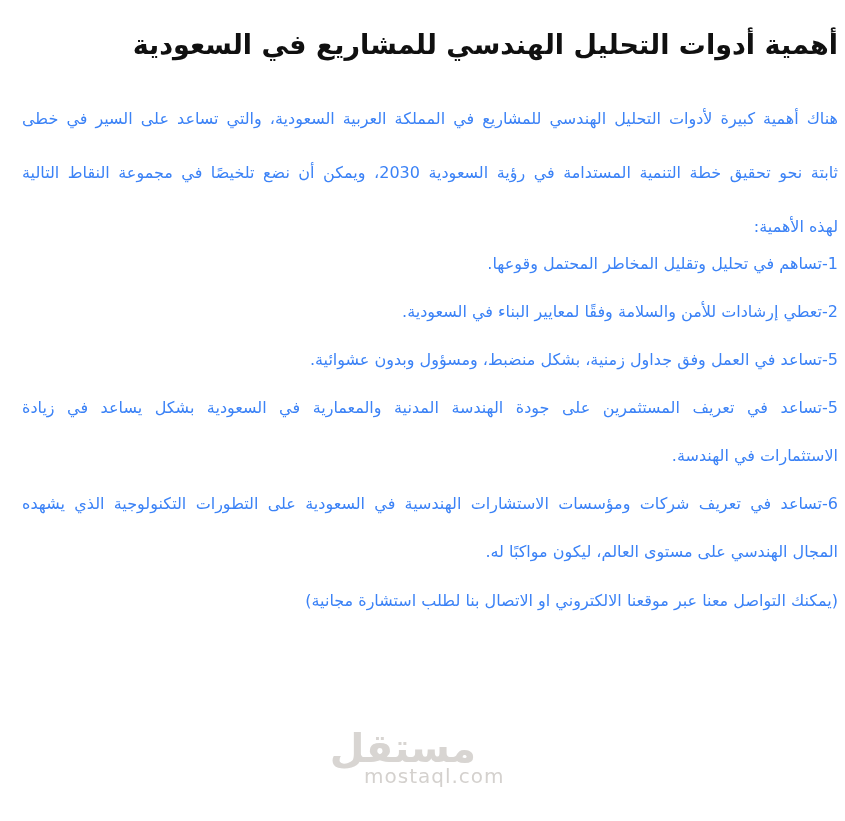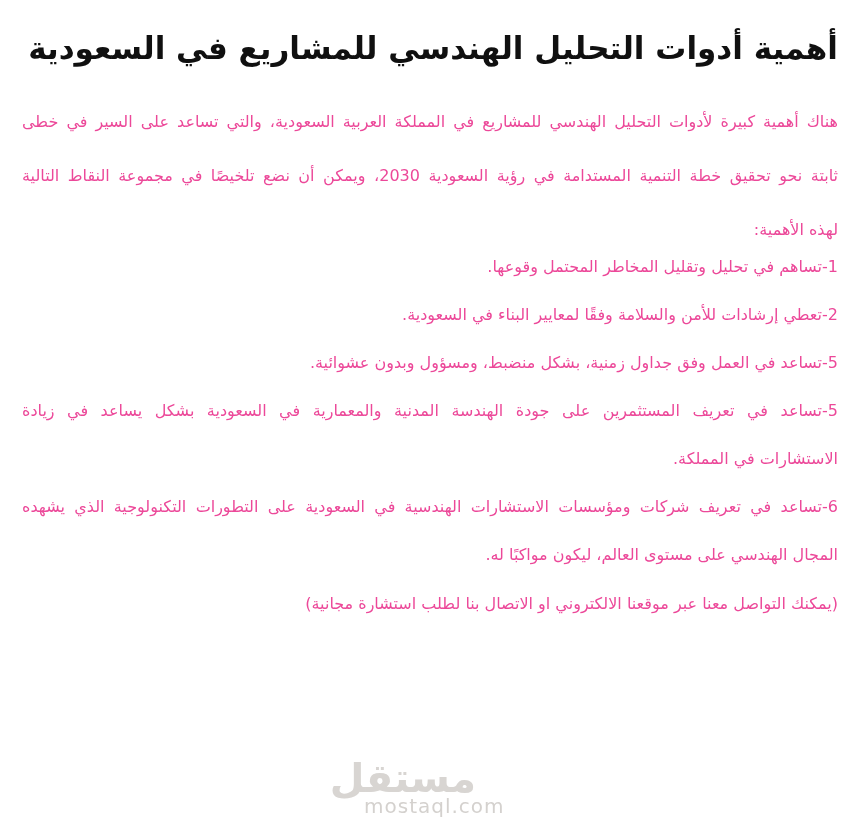--- a/index.html
+++ b/index.html
@@ -21,49 +21,49 @@
     width: 100%;
     height: 100%;
     box-sizing: border-box;
     padding: 6px 7px 0 22px;
   }
   .content {
     position: relative;
     z-index: 1;
   }
   .doc-title {
-    font-size: 31px;
+    font-size: 27px;
     font-weight: bold;
     line-height: 42px;
     color: #101010;
     text-align: right;
   }
   .para { margin: 0; }
   .para .t-line {
     text-align: right;
     font-size: 16px;
-    color: #ec4899;
+    color: #3b82f6;
     white-space: normal;
   }
   .t-line.just {
     text-align: justify;
     text-align-last: justify;
     text-justify: inter-word;
   }
   .intro { margin-top: 26px; }
   .intro .t-line { height: 54px; line-height: 54px; text-align: right; }
   .bullet-list { margin-top: -14px; }
   .bullet-list .t-line { height: 48px; line-height: 48px; }
   .closing { margin-top: 44px; }
   .closing .t-line { height: 50px; line-height: 50px; }
   .contact .t-line { height: 50px; line-height: 50px; }
   .watermark {
     position: absolute;
     left: 364px;
-    top: 756px;
+    top: 726px;
     width: 112px;
     z-index: 0;
     text-align: center;
     pointer-events: none;
   }
   .wm-arabic {
     font-size: 40px;
     line-height: 44px;
     font-weight: bold;
     color: #d8d5d2;
@@ -95,21 +95,21 @@
         <div class="t-line just">هناك أهمية كبيرة لأدوات التحليل الهندسي للمشاريع في المملكة العربية السعودية، والتي تساعد على السير في خطى</div>
         <div class="t-line just">ثابتة نحو تحقيق خطة التنمية المستدامة في رؤية السعودية 2030، ويمكن أن نضع تلخيصًا في مجموعة النقاط التالية</div>
         <div class="t-line">لهذه الأهمية:</div>
       </div>
 
     <div class="para bullet-list">
         <div class="t-line">1-تساهم في تحليل وتقليل المخاطر المحتمل وقوعها.</div>
         <div class="t-line">2-تعطي إرشادات للأمن والسلامة وفقًا لمعايير البناء في السعودية.</div>
         <div class="t-line">5-تساعد في العمل وفق جداول زمنية، بشكل منضبط، ومسؤول وبدون عشوائية.</div>
         <div class="t-line just">5-تساعد في تعريف المستثمرين على جودة الهندسة المدنية والمعمارية في السعودية بشكل يساعد في زيادة</div>
-        <div class="t-line">الاستشارات في المملكة.</div>
+        <div class="t-line">الاستثمارات في الهندسة.</div>
         <div class="t-line just">6-تساعد في تعريف شركات ومؤسسات الاستشارات الهندسية في السعودية على التطورات التكنولوجية الذي يشهده</div>
         <div class="t-line">المجال الهندسي على مستوى العالم، ليكون مواكبًا له.</div>
       </div>
 
 
     <div class="para contact">
         <div class="t-line">(يمكنك التواصل معنا عبر موقعنا الالكتروني او الاتصال بنا لطلب استشارة مجانية)</div>
       </div>
 
   </div>

